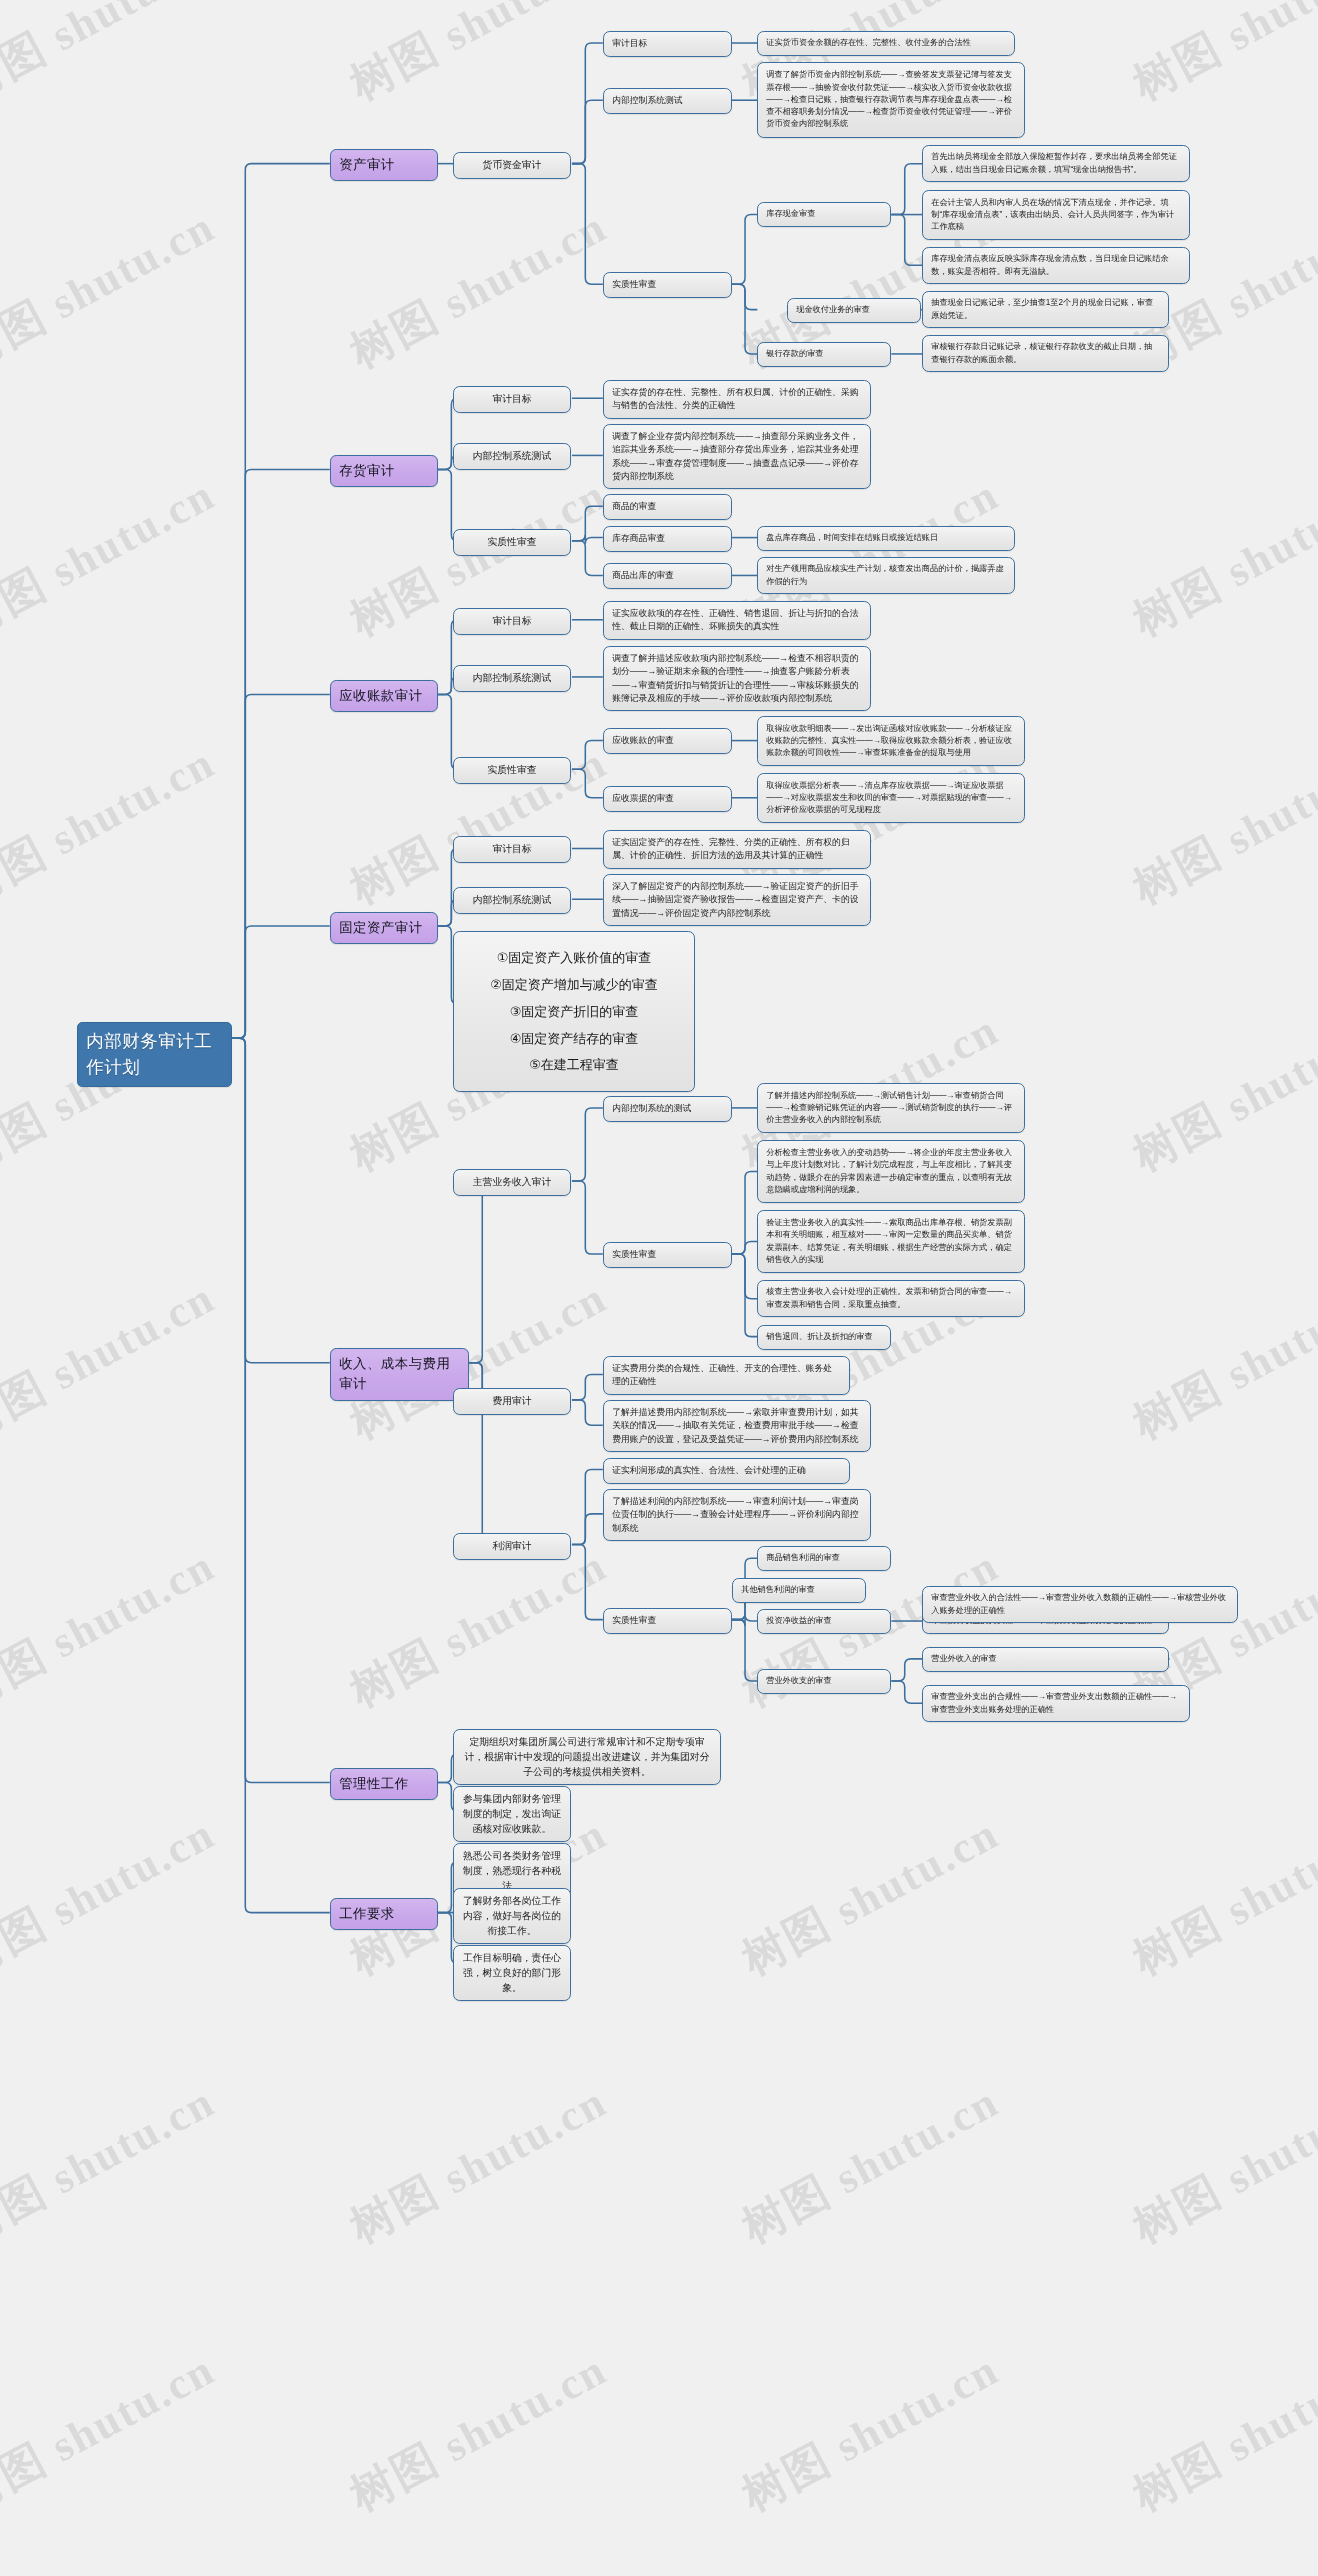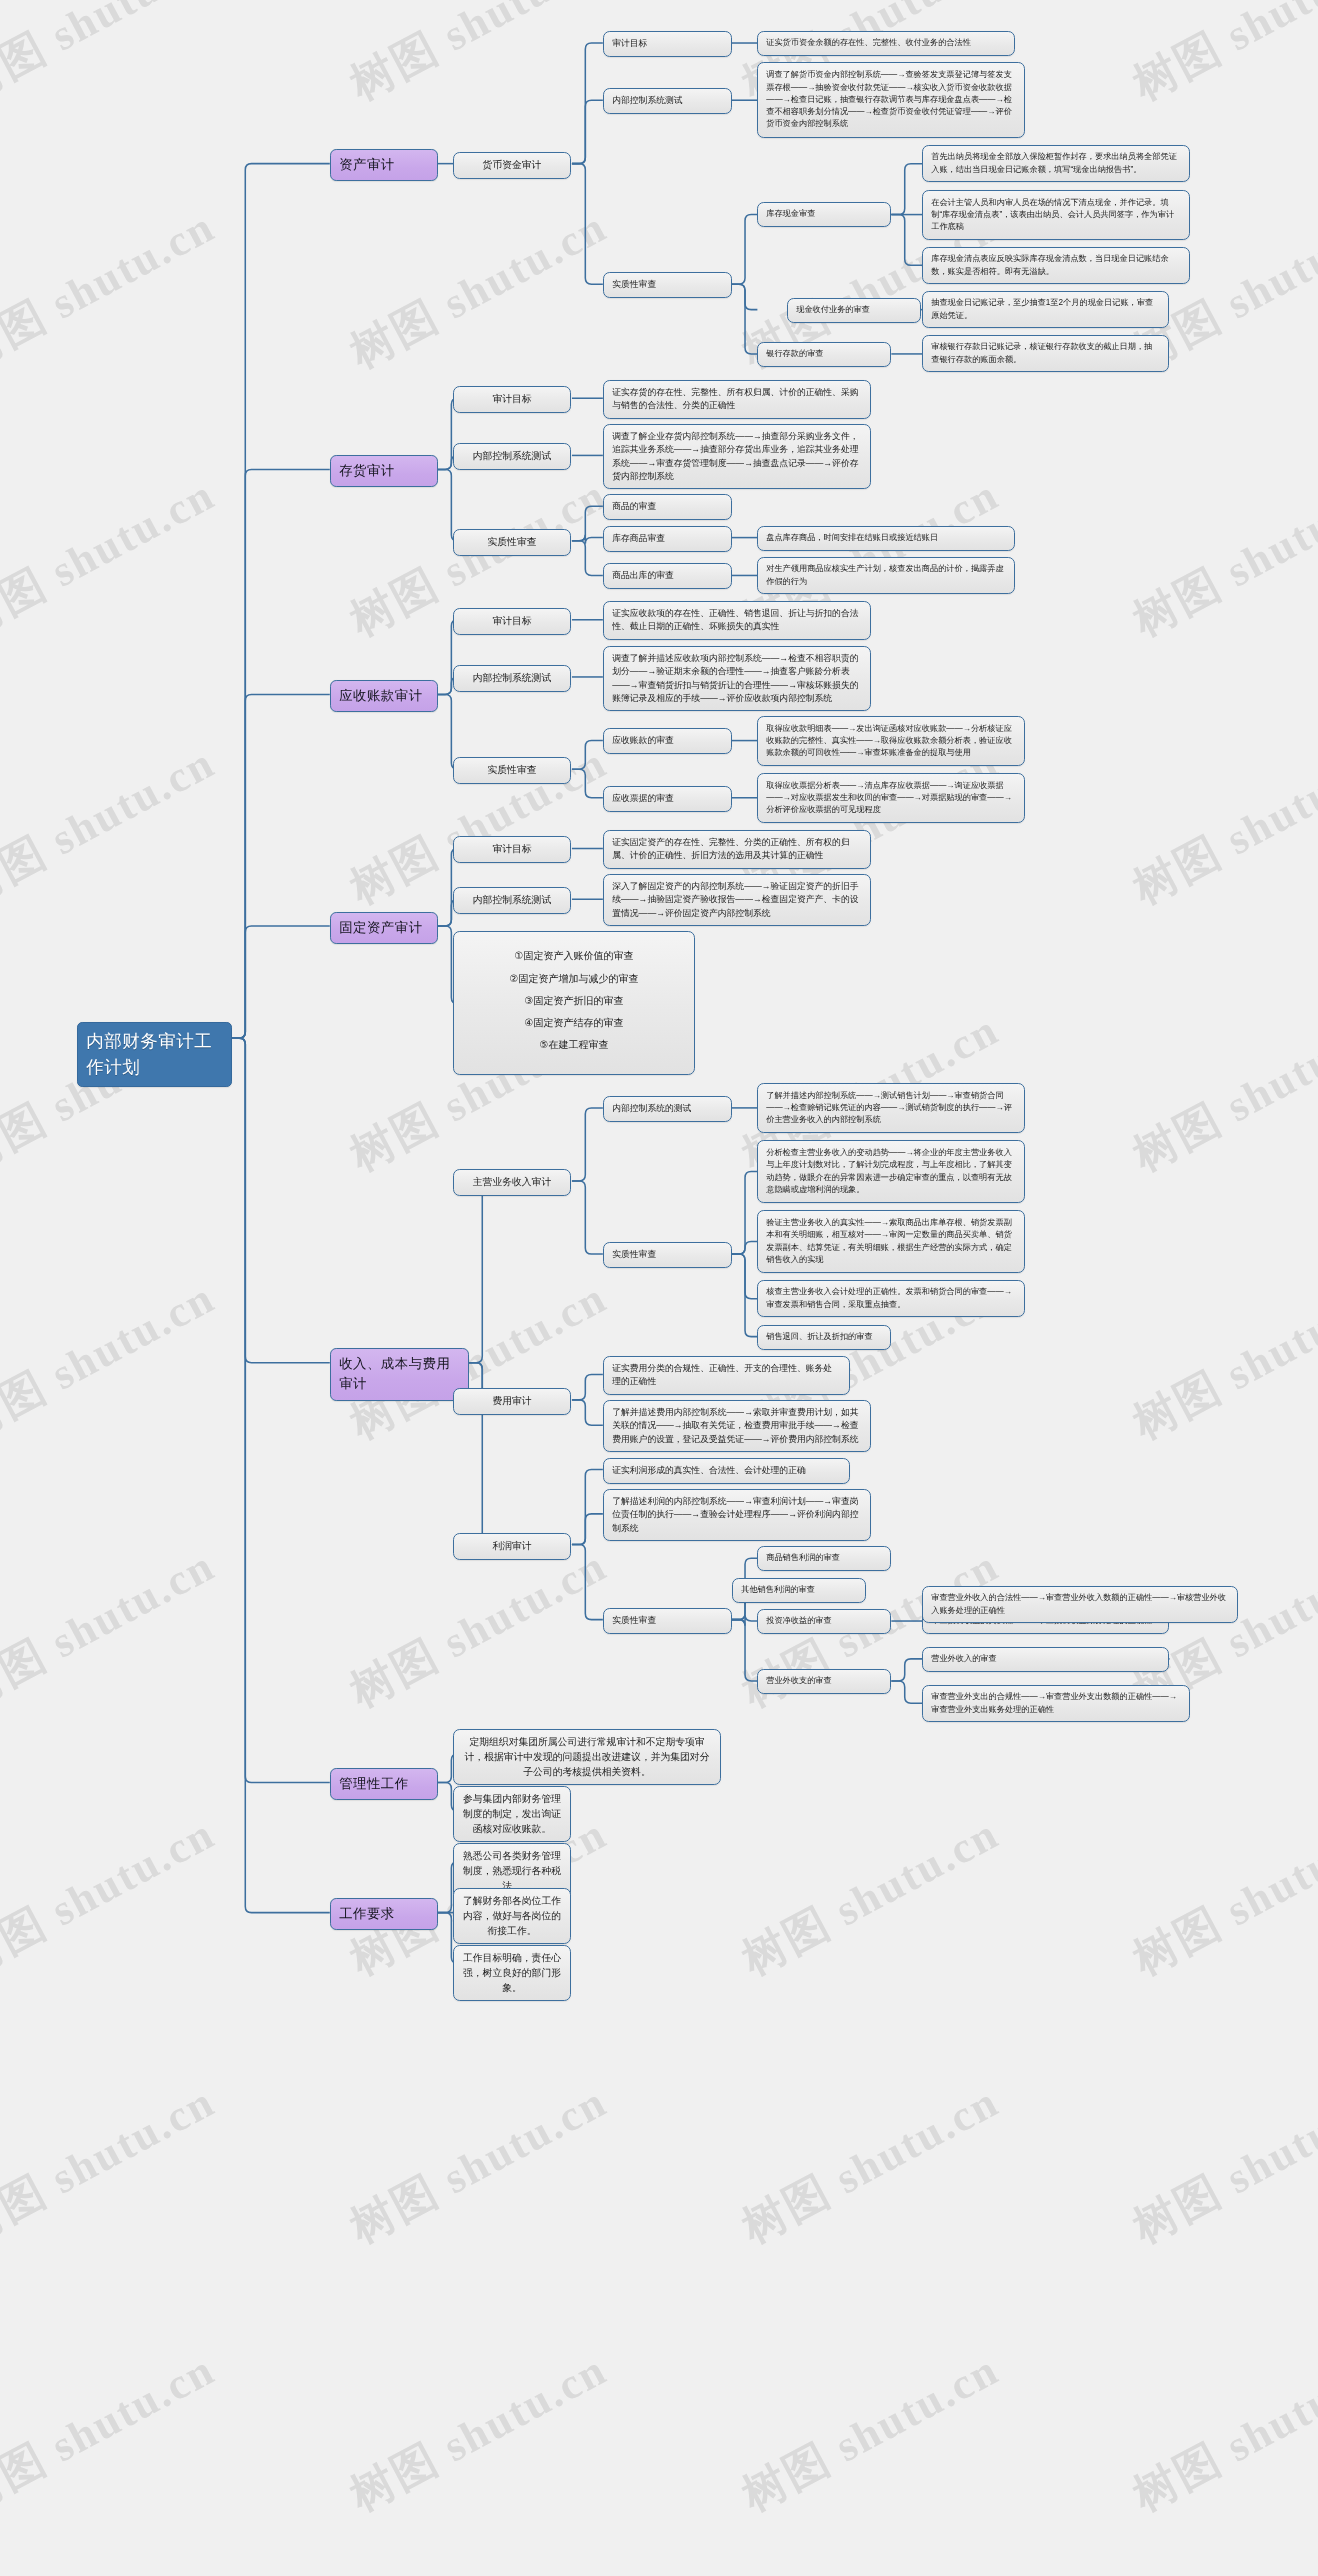--- a/index.html
+++ b/index.html
@@ -44,21 +44,21 @@
   }
   .lv1{
     background:linear-gradient(180deg,#d3b6ef 0%,#c9a7ea 60%,#c5a2e8 100%);
     border:1px solid #3d6f9e;border-radius:6.2px;
     color:#15151f;font-size:13.4px;justify-content:center;letter-spacing:0.5px;
   }
   .lv2{font-size:9.8px;justify-content:center;text-align:center;border-radius:6.7px;}
   .lv3{font-size:8.8px;text-align:left;border-radius:6.7px;}
   .lv4{font-size:8.2px;text-align:left;border-radius:6.7px;}
   .listbox{display:block;padding:9.3px 9.3px;}
-  .listbox .li{display:block;margin:7.2px 0;font-size:10px;}
+  .listbox .li{display:block;margin:7.2px 0;font-size:13px;}
 </style>
 </head>
 <body>
 
 <div id="wm-layer">
     <div class="wm" style="left: -52px; top: 62px;">树图 shutu.cn</div>
     <div class="wm" style="left: 340px; top: 62px;">树图 shutu.cn</div>
     <div class="wm" style="left: 732px; top: 62px;">树图 shutu.cn</div>
     <div class="wm" style="left: 1123px; top: 62px;">树图 shutu.cn</div>
     <div class="wm" style="left: -52px; top: 330px;">树图 shutu.cn</div>

